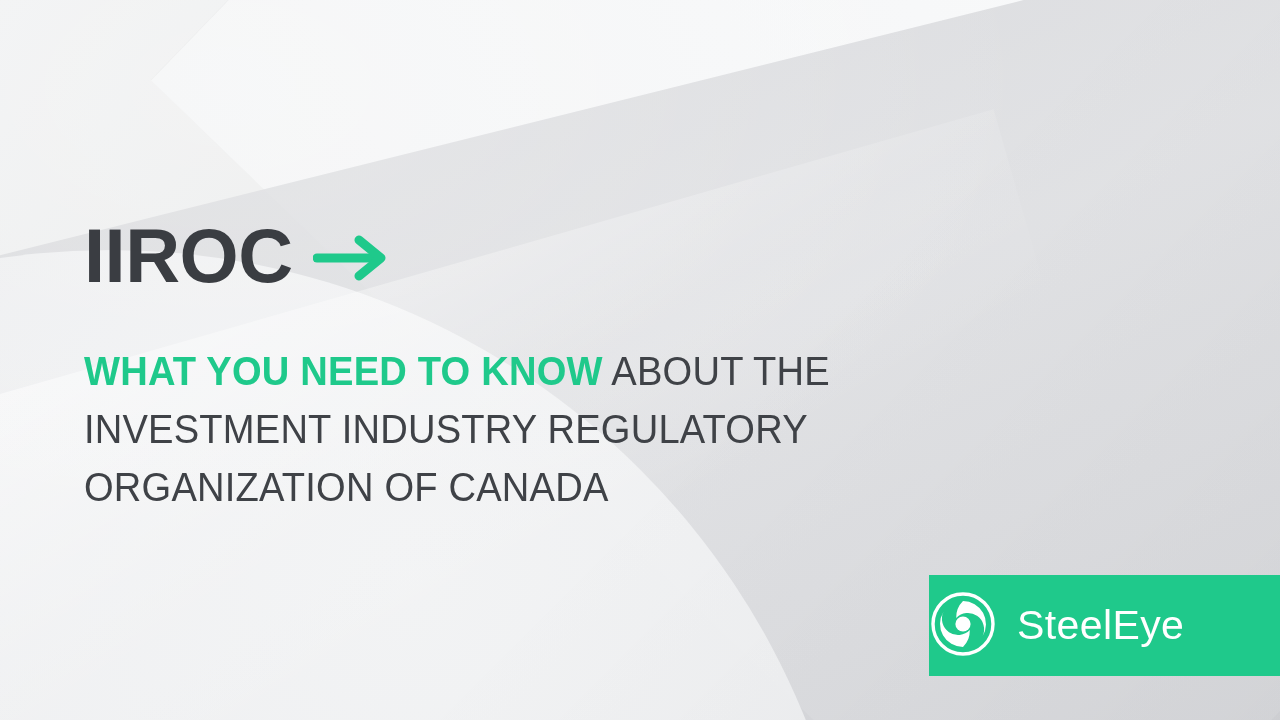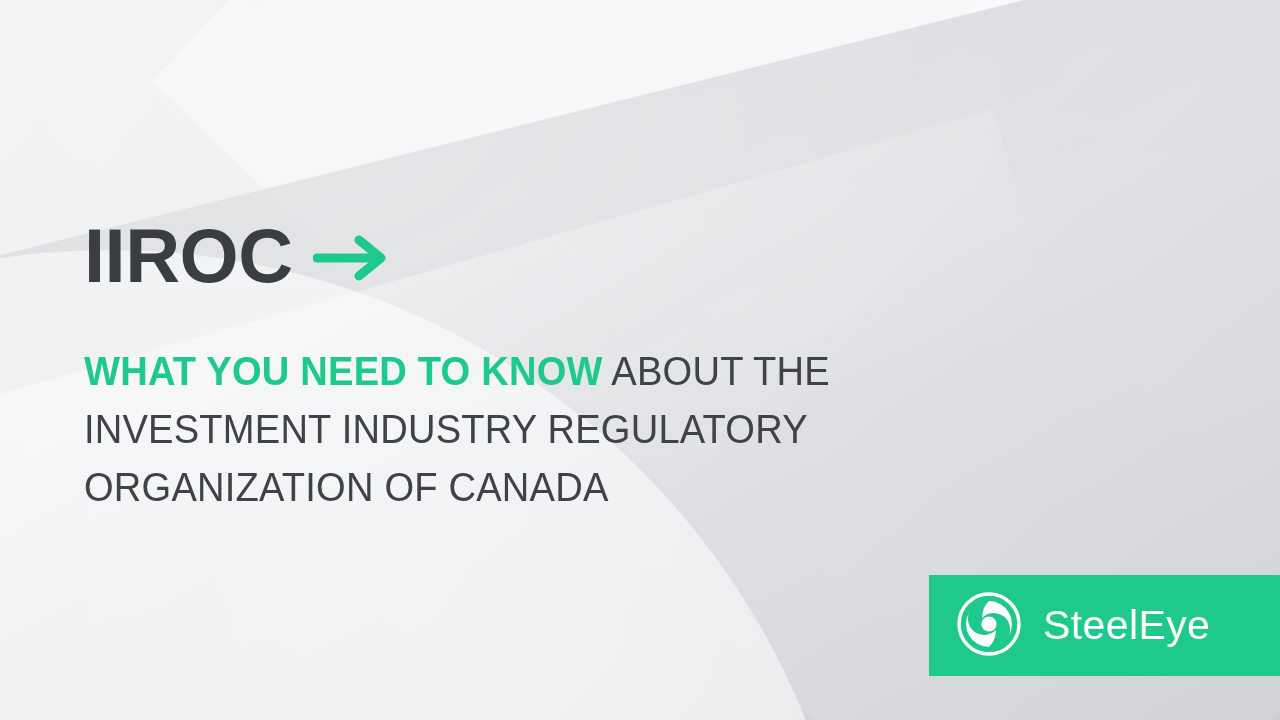--- a/index.html
+++ b/index.html
@@ -158,21 +158,20 @@
   
   .logo-badge {
     position: absolute;
     left: 929px;
     top: 575px;
     width: 351px;
     height: 101px;
     background: #1fc98b;
     display: flex;
     align-items: center;
-    padding-left: 26px;
     box-sizing: border-box;
   }
   .logo-mark { display: block; flex: none; }
   .logo-word {
     margin-left: 20px;
     font-size: 41px;
     font-weight: 300;
     color: #ffffff;
     letter-spacing: 0.4px;
     line-height: 1;

